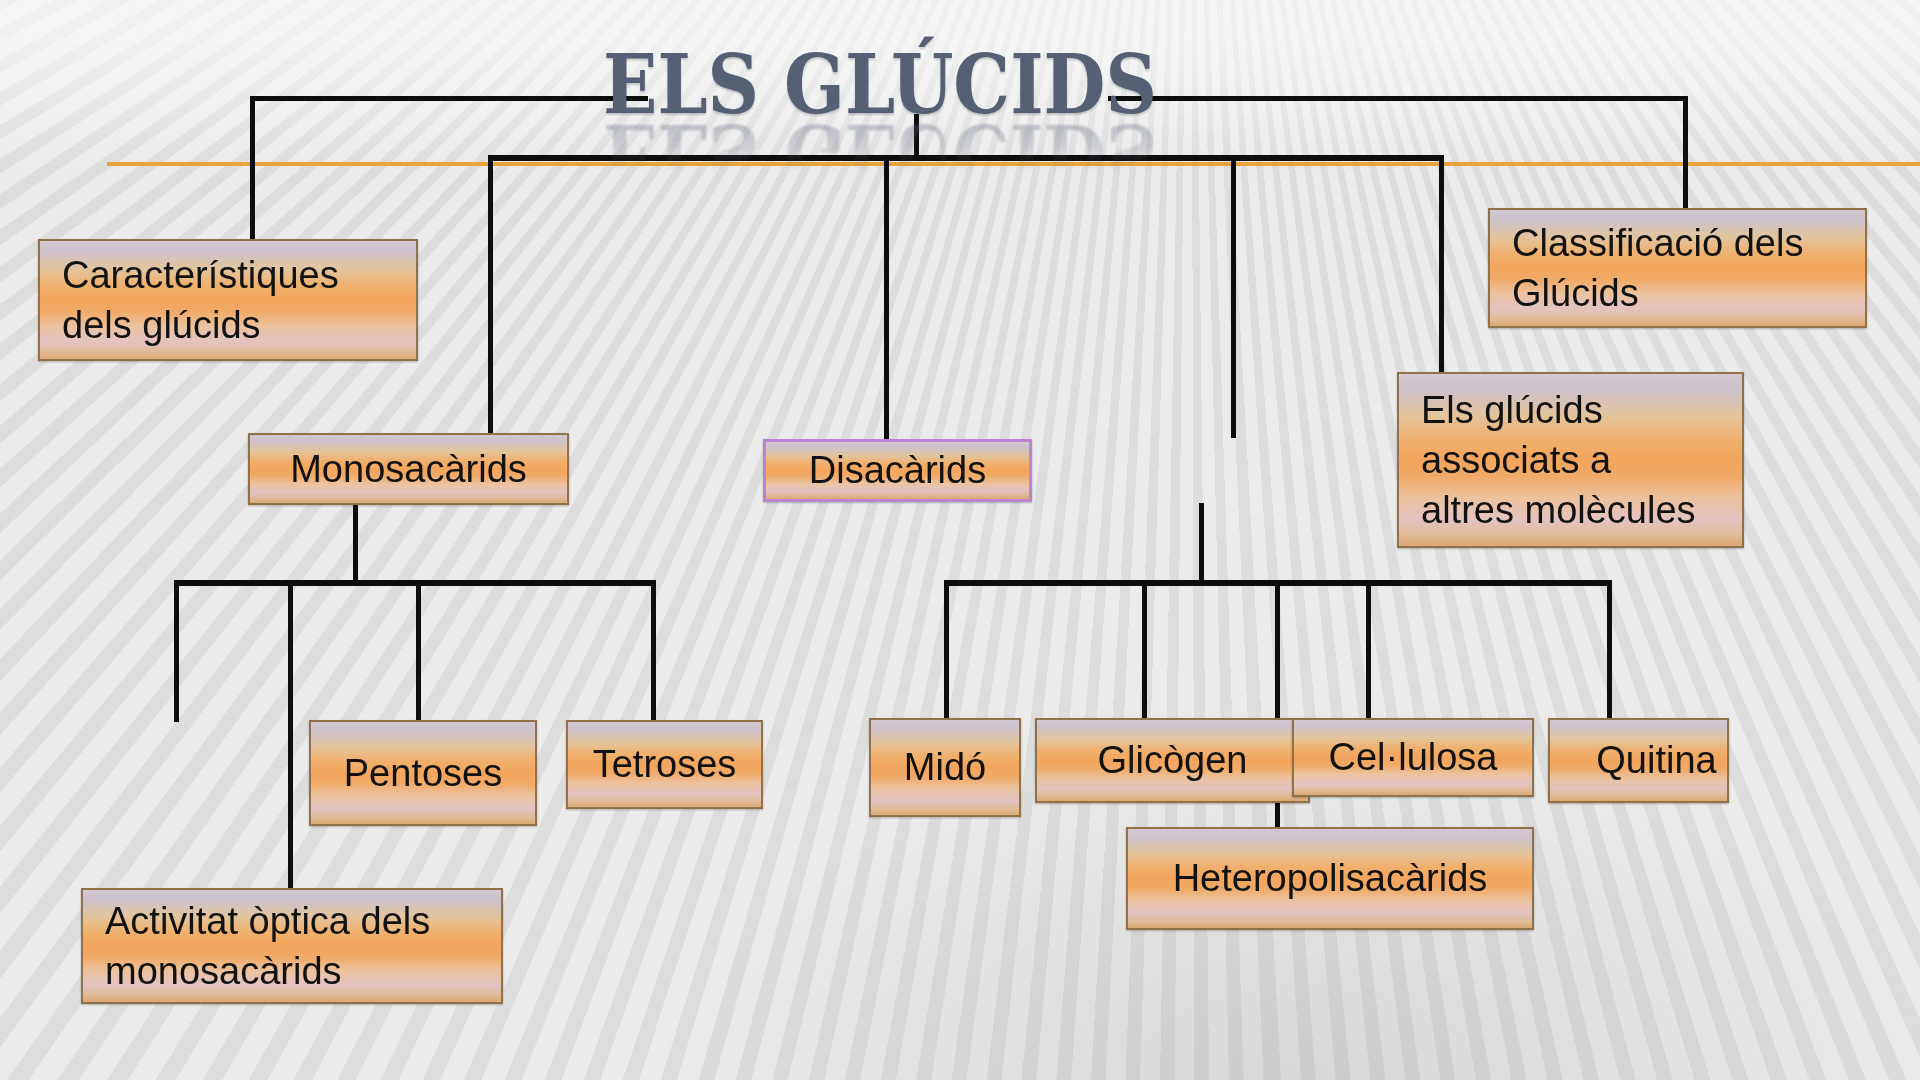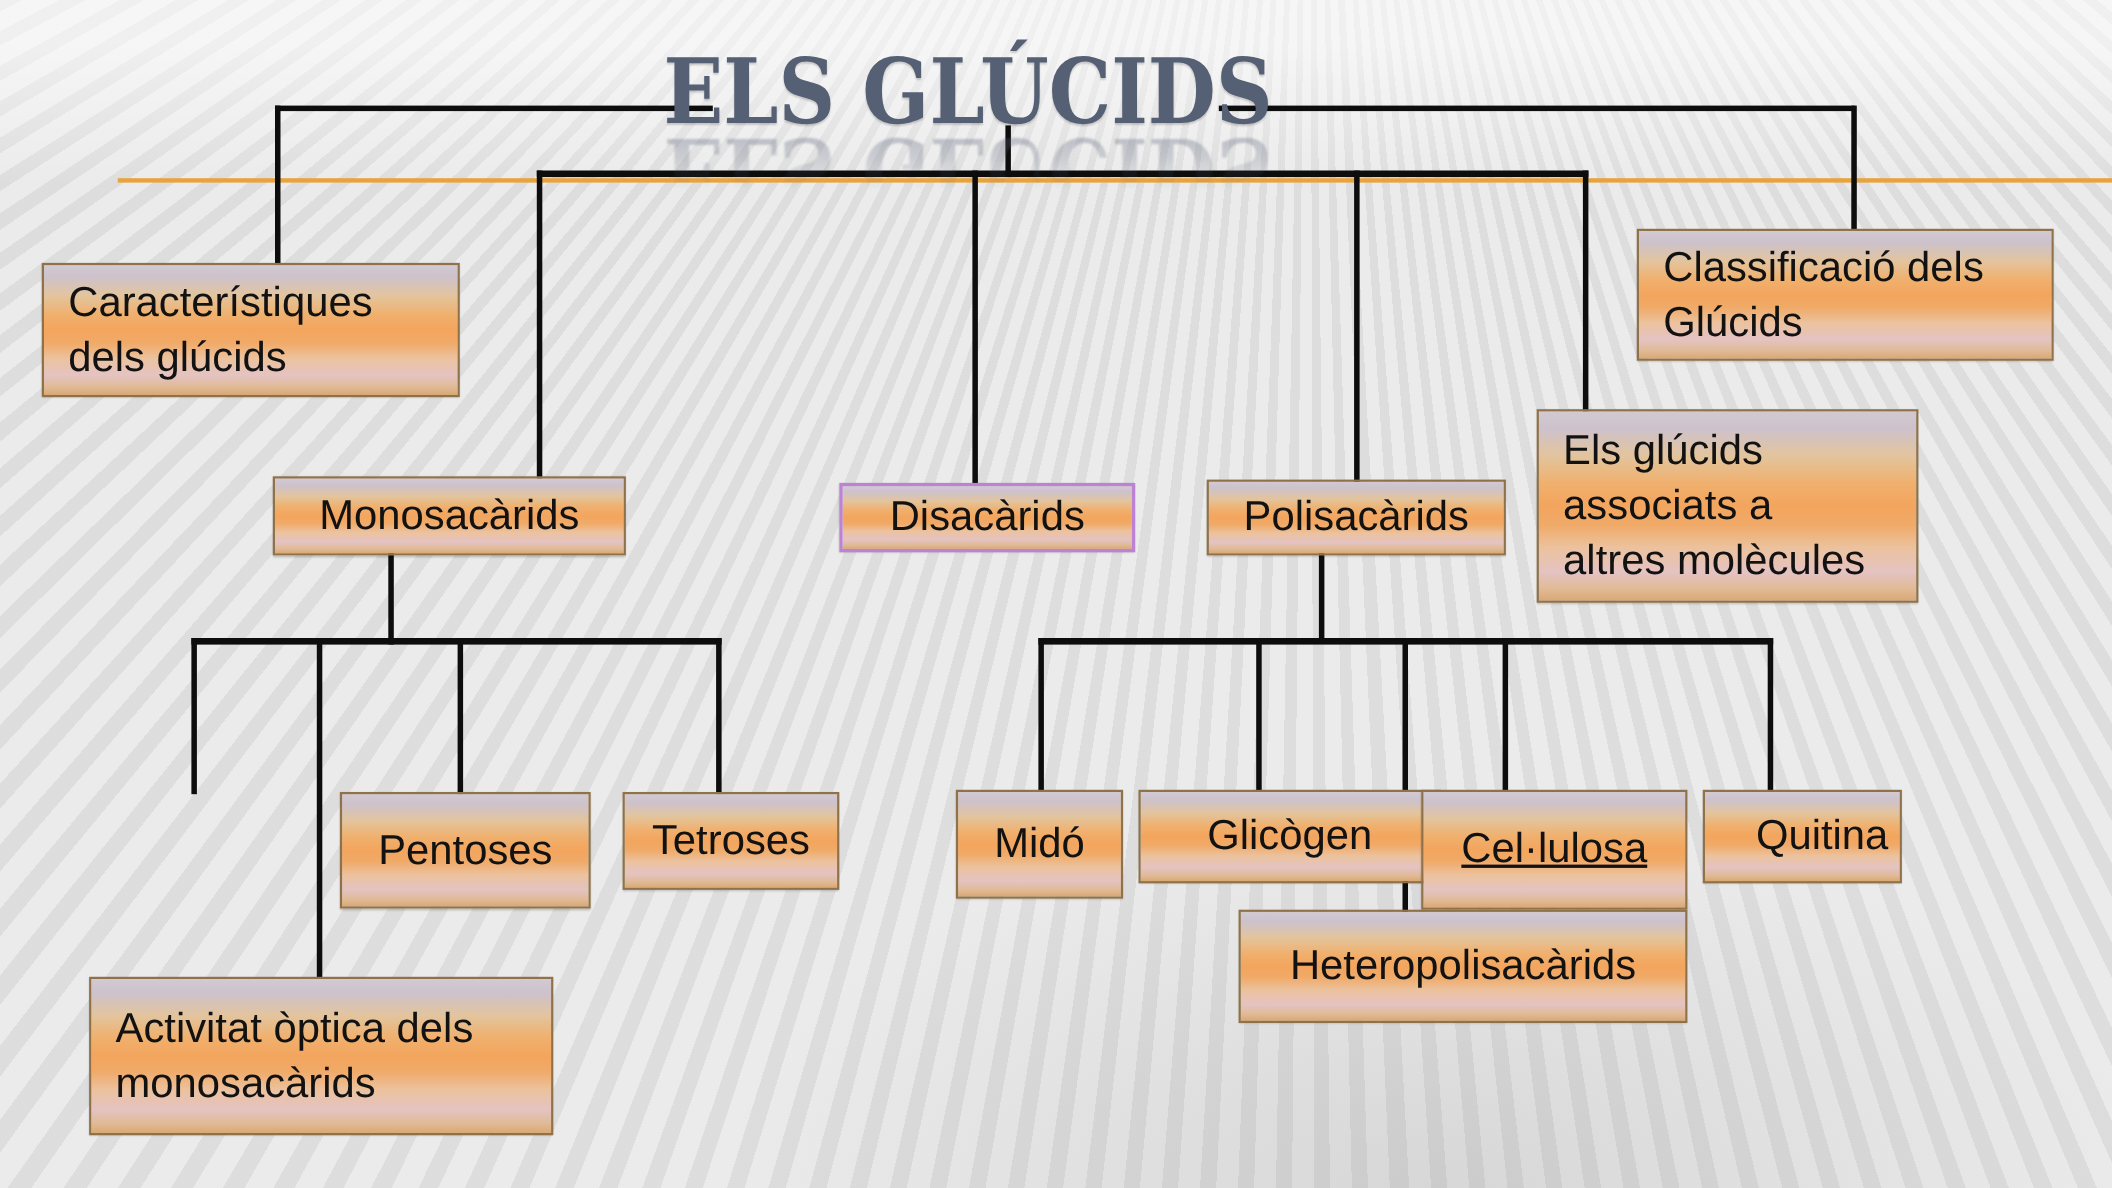--- a/index.html
+++ b/index.html
@@ -50,24 +50,24 @@
   
   #n-caracteristiques{left:38px;top:239px;width:380px;height:122px;}
   #n-classificacio{left:1488px;top:208px;width:379px;height:120px;}
   #n-monosacarids{left:248px;top:433px;width:321px;height:72px;}
   #n-disacarids{left:763px;top:439px;width:269px;height:63px;}
   #n-polisacarids{left:1097px;top:436px;width:272px;height:69px;}
   #n-glucids-associats{left:1397px;top:372px;width:347px;height:176px;}
   #n-trioses{left:68px;top:720px;width:210px;height:150px;}
   #n-pentoses{left:309px;top:720px;width:228px;height:106px;}
   #n-hexoses{left:566px;top:720px;width:197px;height:89px;}
-  #n-activitat{left:81px;top:888px;width:422px;height:144px;}
+  #n-activitat{left:81px;top:888px;width:422px;height:116px;}
   #n-mido{left:869px;top:718px;width:152px;height:99px;}
   #n-glicogen{left:1035px;top:718px;width:275px;height:85px;text-align:right;}
-  #n-cellulosa{left:1292px;top:718px;width:242px;height:109px;text-decoration:underline;}
+  #n-cellulosa{left:1292px;top:718px;width:242px;height:79px;}
   #n-quitina{left:1548px;top:718px;width:181px;height:85px;padding-left:44px;}
   #n-heteropolisacarids{left:1126px;top:827px;width:408px;height:103px;}
 </style>
 </head>
 <body>
 
 <div class="stage">
 
   <div class="oline"></div>
 
@@ -97,21 +97,20 @@
 
   <div class="title">ELS GLÚCIDS</div>
   <div class="title reflection" aria-hidden="true">ELS GLÚCIDS</div>
 
   <div class="node left" id="n-caracteristiques">Característiques
 dels glúcids</div>
   <div class="node left" id="n-classificacio">Classificació dels
 Glúcids</div>
   <div class="node center" id="n-monosacarids">Monosacàrids</div>
   <div class="node center purple" id="n-disacarids">Disacàrids</div>
-  <div class="node center" id="n-polisacarids">Polisacàrids</div>
   <div class="node left" id="n-glucids-associats">Els glúcids
 associats a
 altres molècules</div>
   <div class="node center" id="n-pentoses">Pentoses</div>
   <div class="node center" id="n-hexoses">Tetroses</div>
   <div class="node left" id="n-activitat">Activitat òptica dels
 monosacàrids</div>
   <div class="node center" id="n-mido">Midó</div>
   <div class="node center" id="n-glicogen">Glicògen</div>
   <div class="node center" id="n-cellulosa">Cel·lulosa</div>

